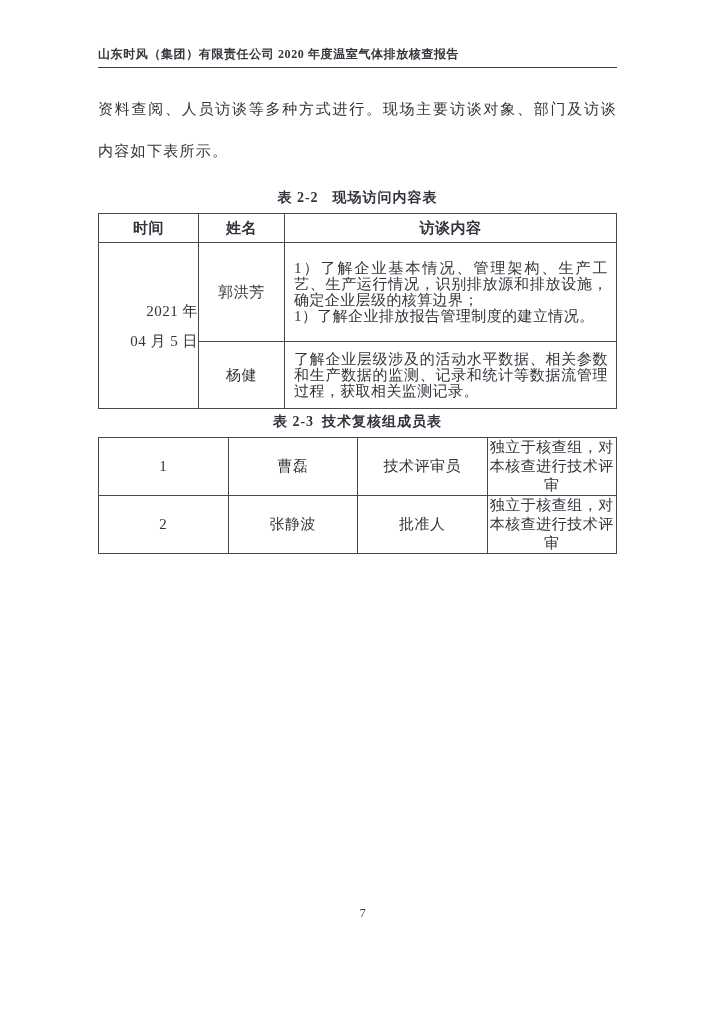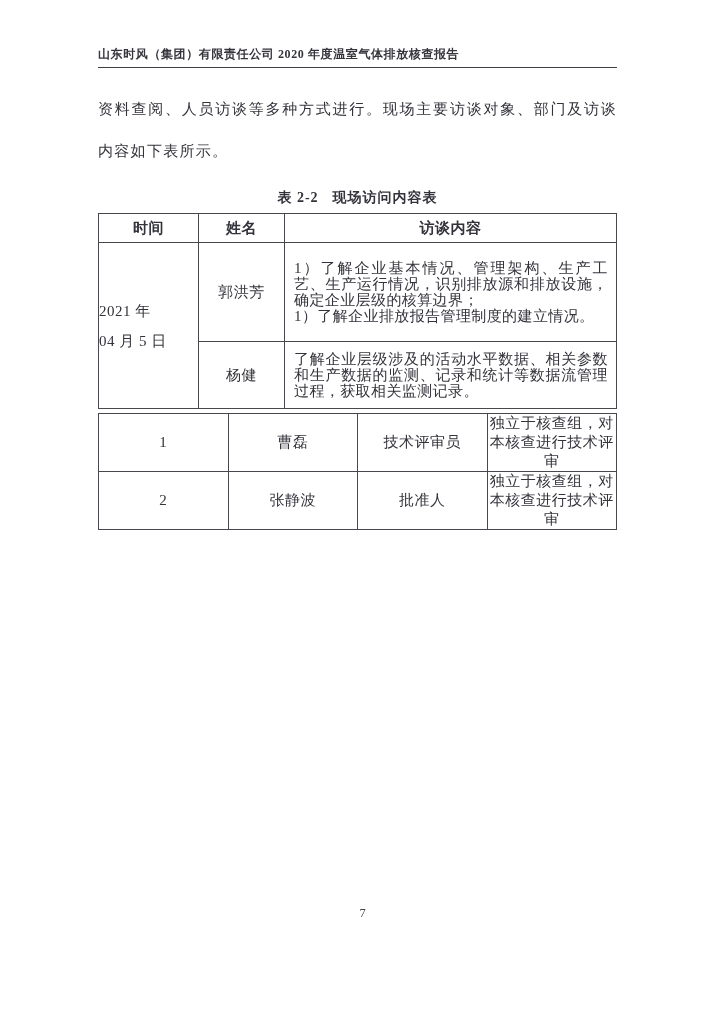--- a/index.html
+++ b/index.html
@@ -82,21 +82,21 @@
     padding: 0;
     letter-spacing: 0.5px;
   }
   th { font-weight: bold; text-align: center; }
   .tbl-visit th { height: 28px; }
   .tbl-visit .col-time { width: 99px; }
   .tbl-visit .col-name { width: 85px; }
   .tbl-visit .row-first  { height: 99px; }
   .tbl-visit .row-second { height: 67px; }
   .cell-center { text-align: center; vertical-align: middle; }
-  .date-line { line-height: 30px; text-align: left; letter-spacing: 0.5px; }
+  .date-line { line-height: 30px; text-align: right; letter-spacing: 0.5px; }
   .cell-content {
     vertical-align: middle;
     padding: 4px 8px 4px 9px;
   }
   .content-line {
     line-height: 16px;
     text-align: justify;
     letter-spacing: 0.4px;
   }
   .tbl-review th { height: 26px; }
@@ -151,20 +151,23 @@
         <td class="cell-center">杨健</td>
         <td class="cell-content">
           <div class="content-line">了解企业层级涉及的活动水平数据、相关参数和生产数据的监测、记录和统计等数据流管理过程，获取相关监测记录。</div>
         </td>
       </tr>
     </tbody>
       </table>
 
 
 
+    <div class="tbl-caption">
+      <span class="caption-label caption-label-sm">表 2-3</span><span>技术复核组成员表</span>
+    </div>
 
     <table class="tbl-review">
       <tbody>
       <tr>
         <td>1</td>
         <td>曹磊</td>
         <td>技术评审员</td>
         <td>独立于核查组，对本核查进行技术评审</td>
       </tr>
       <tr>

